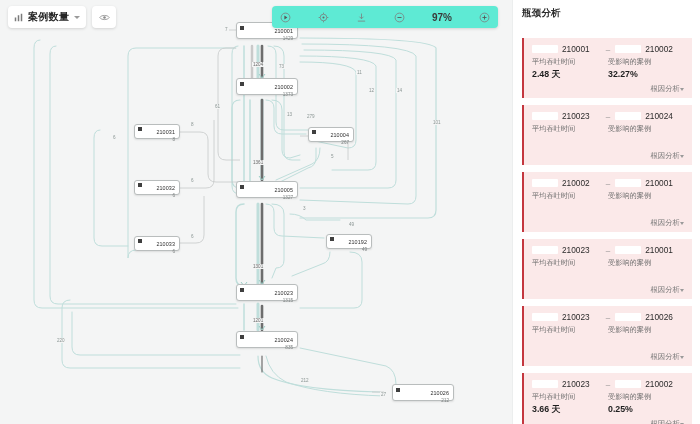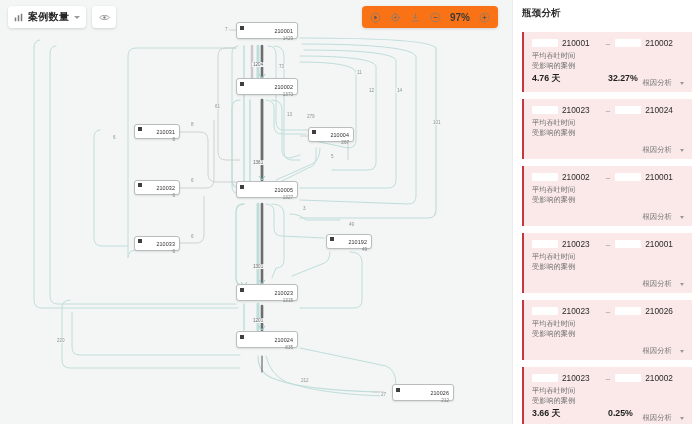--- a/index.html
+++ b/index.html
@@ -38,22 +38,22 @@
   .chev {
     width: 0; height: 0; border-left: 3px solid transparent;
     border-right: 3px solid transparent; border-top: 3.5px solid #9a9a9a;
   }
   .ico { display: inline-flex; align-items: center; justify-content: center; }
   .ico svg { display: block; }
 
   
   #canvas-controls {
     position: absolute; right: 14px; top: 6px; z-index: 30;
-    display: flex; align-items: center; gap: 9px;
-    background: #f97316; border-radius: 4px;
+    display: flex; align-items: center; gap: 27px;
+    background: #5eead4; border-radius: 4px;
     box-shadow: 0 1px 3px rgba(0,0,0,.14);
     height: 22px; padding: 0 8px;
   }
   #zoom-level { font-size: 10px; color: #3a3a3a; font-weight: 600; }
 
   
   .node {
     position: absolute; z-index: 20;
     background: #ffffff;
     border: 1px solid #b9bdbd;
@@ -84,21 +84,21 @@
   #side-pane {
     width: 188px; height: 424px;
     background: #ffffff;
     border-left: 1px solid #eceeee;
     padding: 7px 8px 0 9px;
     overflow: hidden;
     position: relative;
   }
   #side-title {
     font-size: 9.5px; font-weight: 700; color: #2b2b2b;
-    margin-bottom: 12px; letter-spacing: .2px;
+    margin-bottom: 18px; letter-spacing: .2px;
   }
   .bn-card {
     position: relative;
     background: #fbe9e9;
     border-left: 2.5px solid #c4373f;
     margin-bottom: 7px;
     padding: 6px 8px 5px 8px;
     height: 60px;
   }
   .bn-row-ids {
@@ -109,27 +109,27 @@
   .id-cell {
     flex: 1 1 0; display: flex; align-items: center; gap: 4px;
     min-width: 0;
   }
   .id-blank {
     flex: 0 0 auto; width: 26px; height: 8px;
     background: #ffffff; border-radius: 1px;
   }
   .id-txt { font-size: 8.3px; color: #2b2b2b; white-space: nowrap; }
   .id-dash { flex: 0 0 auto; color: #8a8a8a; font-size: 8px; padding: 0 1px; }
-  .bn-row-heads { display: flex; font-size: 7.2px; color: #6e6e6e; margin-bottom: 2px; flex-direction: column; }
+  .bn-row-heads { display: flex; font-size: 7.2px; color: #6e6e6e; margin-bottom: 2px; }
   .bn-row-heads > div { flex: 1 1 0; }
   .bn-row-vals { display: flex; font-size: 8.8px; color: #1f1f1f; font-weight: 700; }
   .bn-row-vals > div { flex: 1 1 0; }
   .bn-rca {
     position: absolute; right: 8px; bottom: 4px;
-    display: flex; align-items: center; gap: 8px;
+    display: flex; align-items: center; gap: 0;
     font-size: 7.4px; color: #7a7a7a;
   }
   .chev-sm {
     width: 0; height: 0; border-left: 2.6px solid transparent;
     border-right: 2.6px solid transparent; border-top: 3px solid #9a9a9a;
   }
 </style>
 </head>
 <body>
 
@@ -400,21 +400,21 @@
         <span class="id-cell">
           <span class="id-blank"></span>
           <span class="id-txt">210002</span>
         </span>
       </div>
       <div class="bn-row-heads">
         <div>平均吞吐时间</div>
         <div>受影响的案例</div>
       </div>
       <div class="bn-row-vals">
-        <div>4.76 天</div>
+        <div>2.48 天</div>
         <div>32.27%</div>
       </div>
       <div class="bn-rca">
         <span>根因分析</span>
         <span class="chev-sm"></span>
       </div>
     </div>
 
     <div class="bn-card">
       <div class="bn-row-ids">

